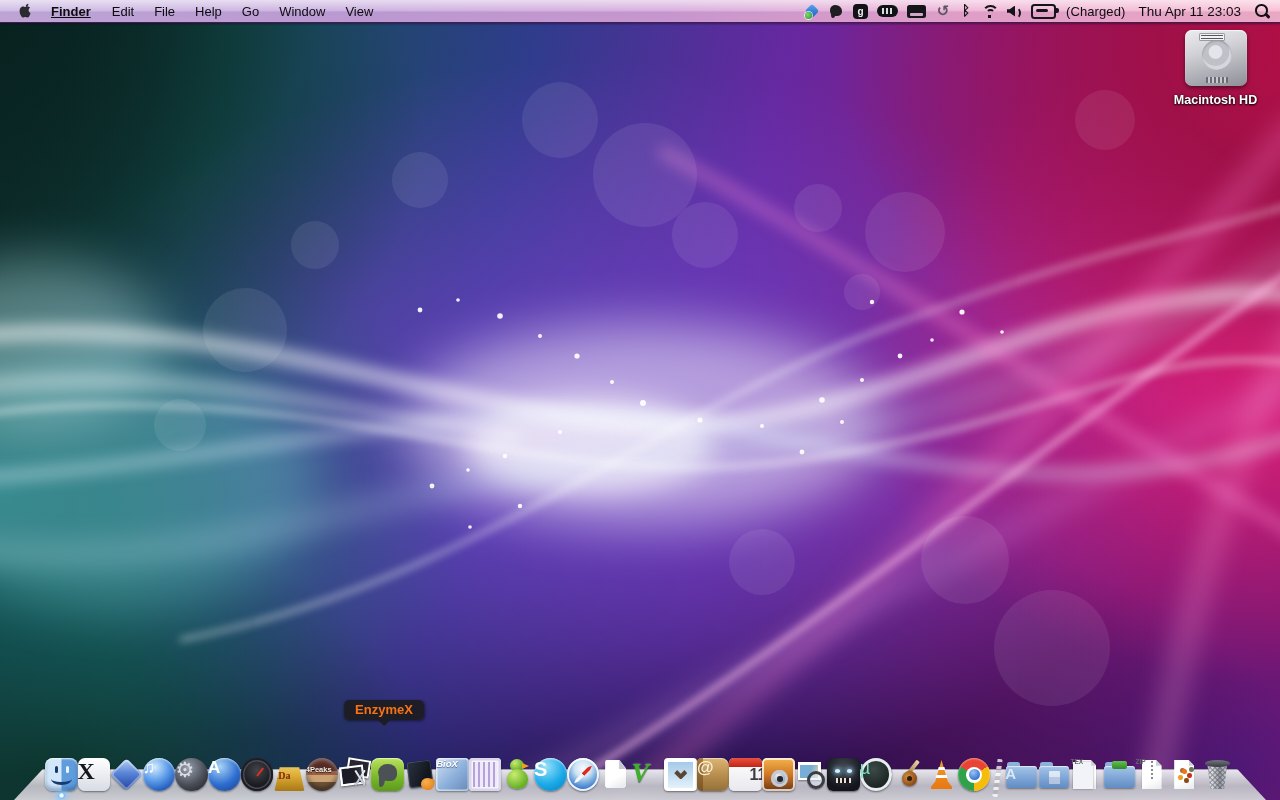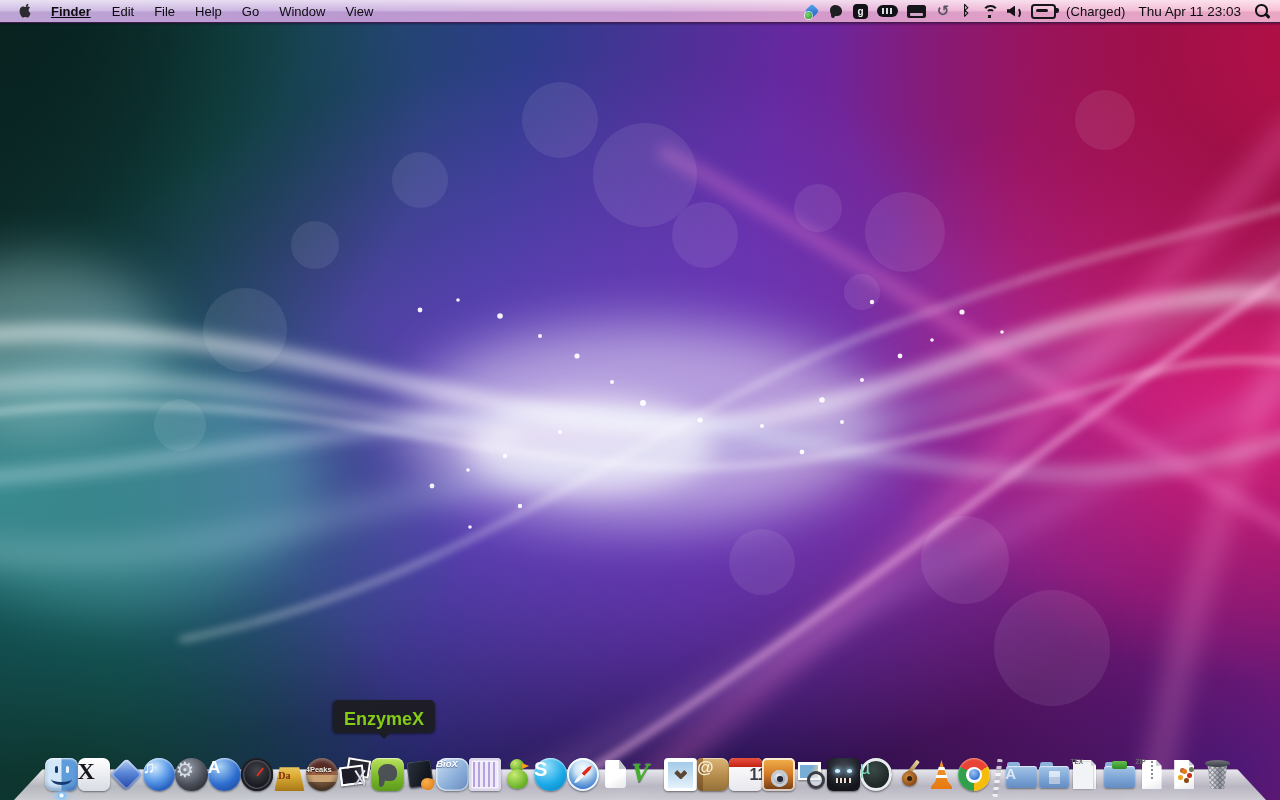--- a/index.html
+++ b/index.html
@@ -82,22 +82,22 @@
     background:repeating-linear-gradient(to right,#6a6a72 0 2px,#c8c8d0 2px 4px);border-radius:1px;}
   .hd-label-strip{position:absolute;left:14px;top:3px;width:26px;height:8px;background:#f2f2f4;border-radius:1.5px;
     box-shadow:inset 0 0 0 1px #9a9aa2;overflow:hidden;}
   .hd-label-strip::after{content:"";position:absolute;left:2px;top:2px;right:2px;bottom:2px;
     background:repeating-linear-gradient(to bottom,#55555d 0 1px,transparent 1px 3px);}
   .desktop-label{margin-top:7px;font-size:12.5px;font-weight:bold;color:#fff;
     text-shadow:0 1px 2px rgba(0,0,0,.95), 0 0 3px rgba(0,0,0,.6);}
 
   
   .dock-tooltip{position:absolute;left:384px;top:700px;transform:translateX(-50%);z-index:60;
-    background:rgba(28,28,32,.92);color:#84cc16;font-size:18px;font-weight:bold;
-    padding:9px 11px 3px;border-radius:5px;white-space:nowrap;box-shadow:0 1px 3px rgba(0,0,0,.5);}
+    background:rgba(28,28,32,.92);color:#f97316;font-size:13px;font-weight:bold;
+    padding:2px 11px 3px;border-radius:5px;white-space:nowrap;box-shadow:0 1px 3px rgba(0,0,0,.5);}
   .dock-tooltip::after{content:"";position:absolute;left:50%;bottom:-6px;margin-left:-6px;
     border:6px solid transparent;border-top-color:rgba(28,28,32,.92);border-bottom:none;}
 
   
   .dock{position:absolute;left:0;right:0;bottom:0;height:74px;z-index:50;}
   .dock-shelf{position:absolute;bottom:0;left:14px;right:14px;height:31px;
     background:linear-gradient(to bottom,#f2f2f6 0%,#d6d6dc 28%,#bebec6 55%,#c9c9d0 80%,#d4d4da 100%);
     clip-path:polygon(2.3% 0,97.7% 0,100% 100%,0 100%);
     box-shadow:inset 0 1px 0 rgba(255,255,255,.95);opacity:.96;}
   .dock-shelf::before{content:"";position:absolute;left:0;right:0;top:0;height:1px;background:rgba(90,90,110,.55);}
@@ -158,21 +158,21 @@
   .icon-enzymex em::after{transform:rotate(-32deg);}
   .icon-evernote{border-radius:8px;background:linear-gradient(#bce25e 0%,#7cba2c 55%,#5c9a1c 100%);
     box-shadow:inset 0 1px 1px rgba(255,255,255,.6),0 1px 2px rgba(0,0,0,.4);}
   .icon-evernote i{left:7px;top:6px;width:19px;height:17px;background:#4c5156;border-radius:50% 48% 38% 52%;}
   .icon-evernote::after{content:"";position:absolute;left:8px;top:18px;width:6px;height:11px;background:#4c5156;border-radius:0 0 70% 30%;}
   .icon-papers-journals i{left:4px;top:3px;width:24px;height:26px;border-radius:3px;transform:rotate(-7deg);
     background:linear-gradient(120deg,#2c3340 0%,#12161e 70%);box-shadow:0 1px 2px rgba(0,0,0,.5), inset 0 0 0 1px rgba(140,160,190,.3);}
   .icon-papers-journals::before{content:"";position:absolute;left:8px;top:6px;width:12px;height:6px;background:#cdd3da;transform:rotate(-7deg);}
   .icon-papers-journals::after{content:"";position:absolute;right:2px;bottom:1px;width:13px;height:12px;
     background:radial-gradient(circle at 35% 35%,#f8b050,#e07810);border-radius:55% 25% 50% 50%;transform:rotate(15deg);}
-  .icon-biox{border-radius:10px;background:linear-gradient(135deg,#d4e2f4 0%,#8cb0da 55%,#6688bc 100%);
+  .icon-biox{border-radius:4px;background:linear-gradient(135deg,#d4e2f4 0%,#8cb0da 55%,#6688bc 100%);
     box-shadow:inset 0 0 0 1.5px rgba(255,255,255,.55),0 1px 2px rgba(0,0,0,.4);}
   .icon-biox .ictext{color:#fff;font-size:9.5px;font-style:italic;text-shadow:0 1px 1px rgba(20,40,90,.6);}
   .icon-sequence-alignment{border-radius:4px;background:#f5f2fc;box-shadow:inset 0 0 0 2.5px #dcd6ea,0 1px 2px rgba(0,0,0,.4);}
   .icon-sequence-alignment i{left:4px;top:4px;right:4px;bottom:4px;
     background:repeating-linear-gradient(to right,#b3a2dc 0 2px,#efe9f8 2px 5px),
                repeating-linear-gradient(to bottom,rgba(110,90,170,.4) 0 1px,transparent 1px 3px);}
   .icon-adium-duck i{left:6px;top:11px;width:21px;height:20px;border-radius:50% 50% 46% 46%;
     background:radial-gradient(circle at 35% 28%,#c8ec72,#66b024 70%);box-shadow:0 1px 2px rgba(0,0,0,.4);}
   .icon-adium-duck::before{content:"";position:absolute;left:9px;top:1px;width:14px;height:13px;border-radius:50%;
     background:radial-gradient(circle at 35% 30%,#c8ec72,#58a41e 75%);}
@@ -381,20 +381,26 @@
         <span class="mb-ico mb-bluetooth">ᛒ</span>
         <span class="mb-ico mb-wifi"></span>
         <span class="mb-ico mb-volume"></span>
         <span class="mb-ico mb-batt"></span>
       <span class="mb-text">(Charged)</span>
       <span class="mb-clock">Thu Apr 11 23:03</span>
       <span class="mb-ico mb-spot"></span>
     </div>
   </div>
 
+  <div class="desktop-icon">
+    <div class="hd-icon">
+      <span class="hd-label-strip"></span>
+    </div>
+    <div class="desktop-label">Macintosh HD</div>
+  </div>
 
   <div class="dock-tooltip">EnzymeX</div>
 
   <div class="dock">
     <div class="dock-shelf"></div>
     <div class="dock-items">
 
     <div class="dock-item">
           <span class="di icon-finder">
             <i></i>

